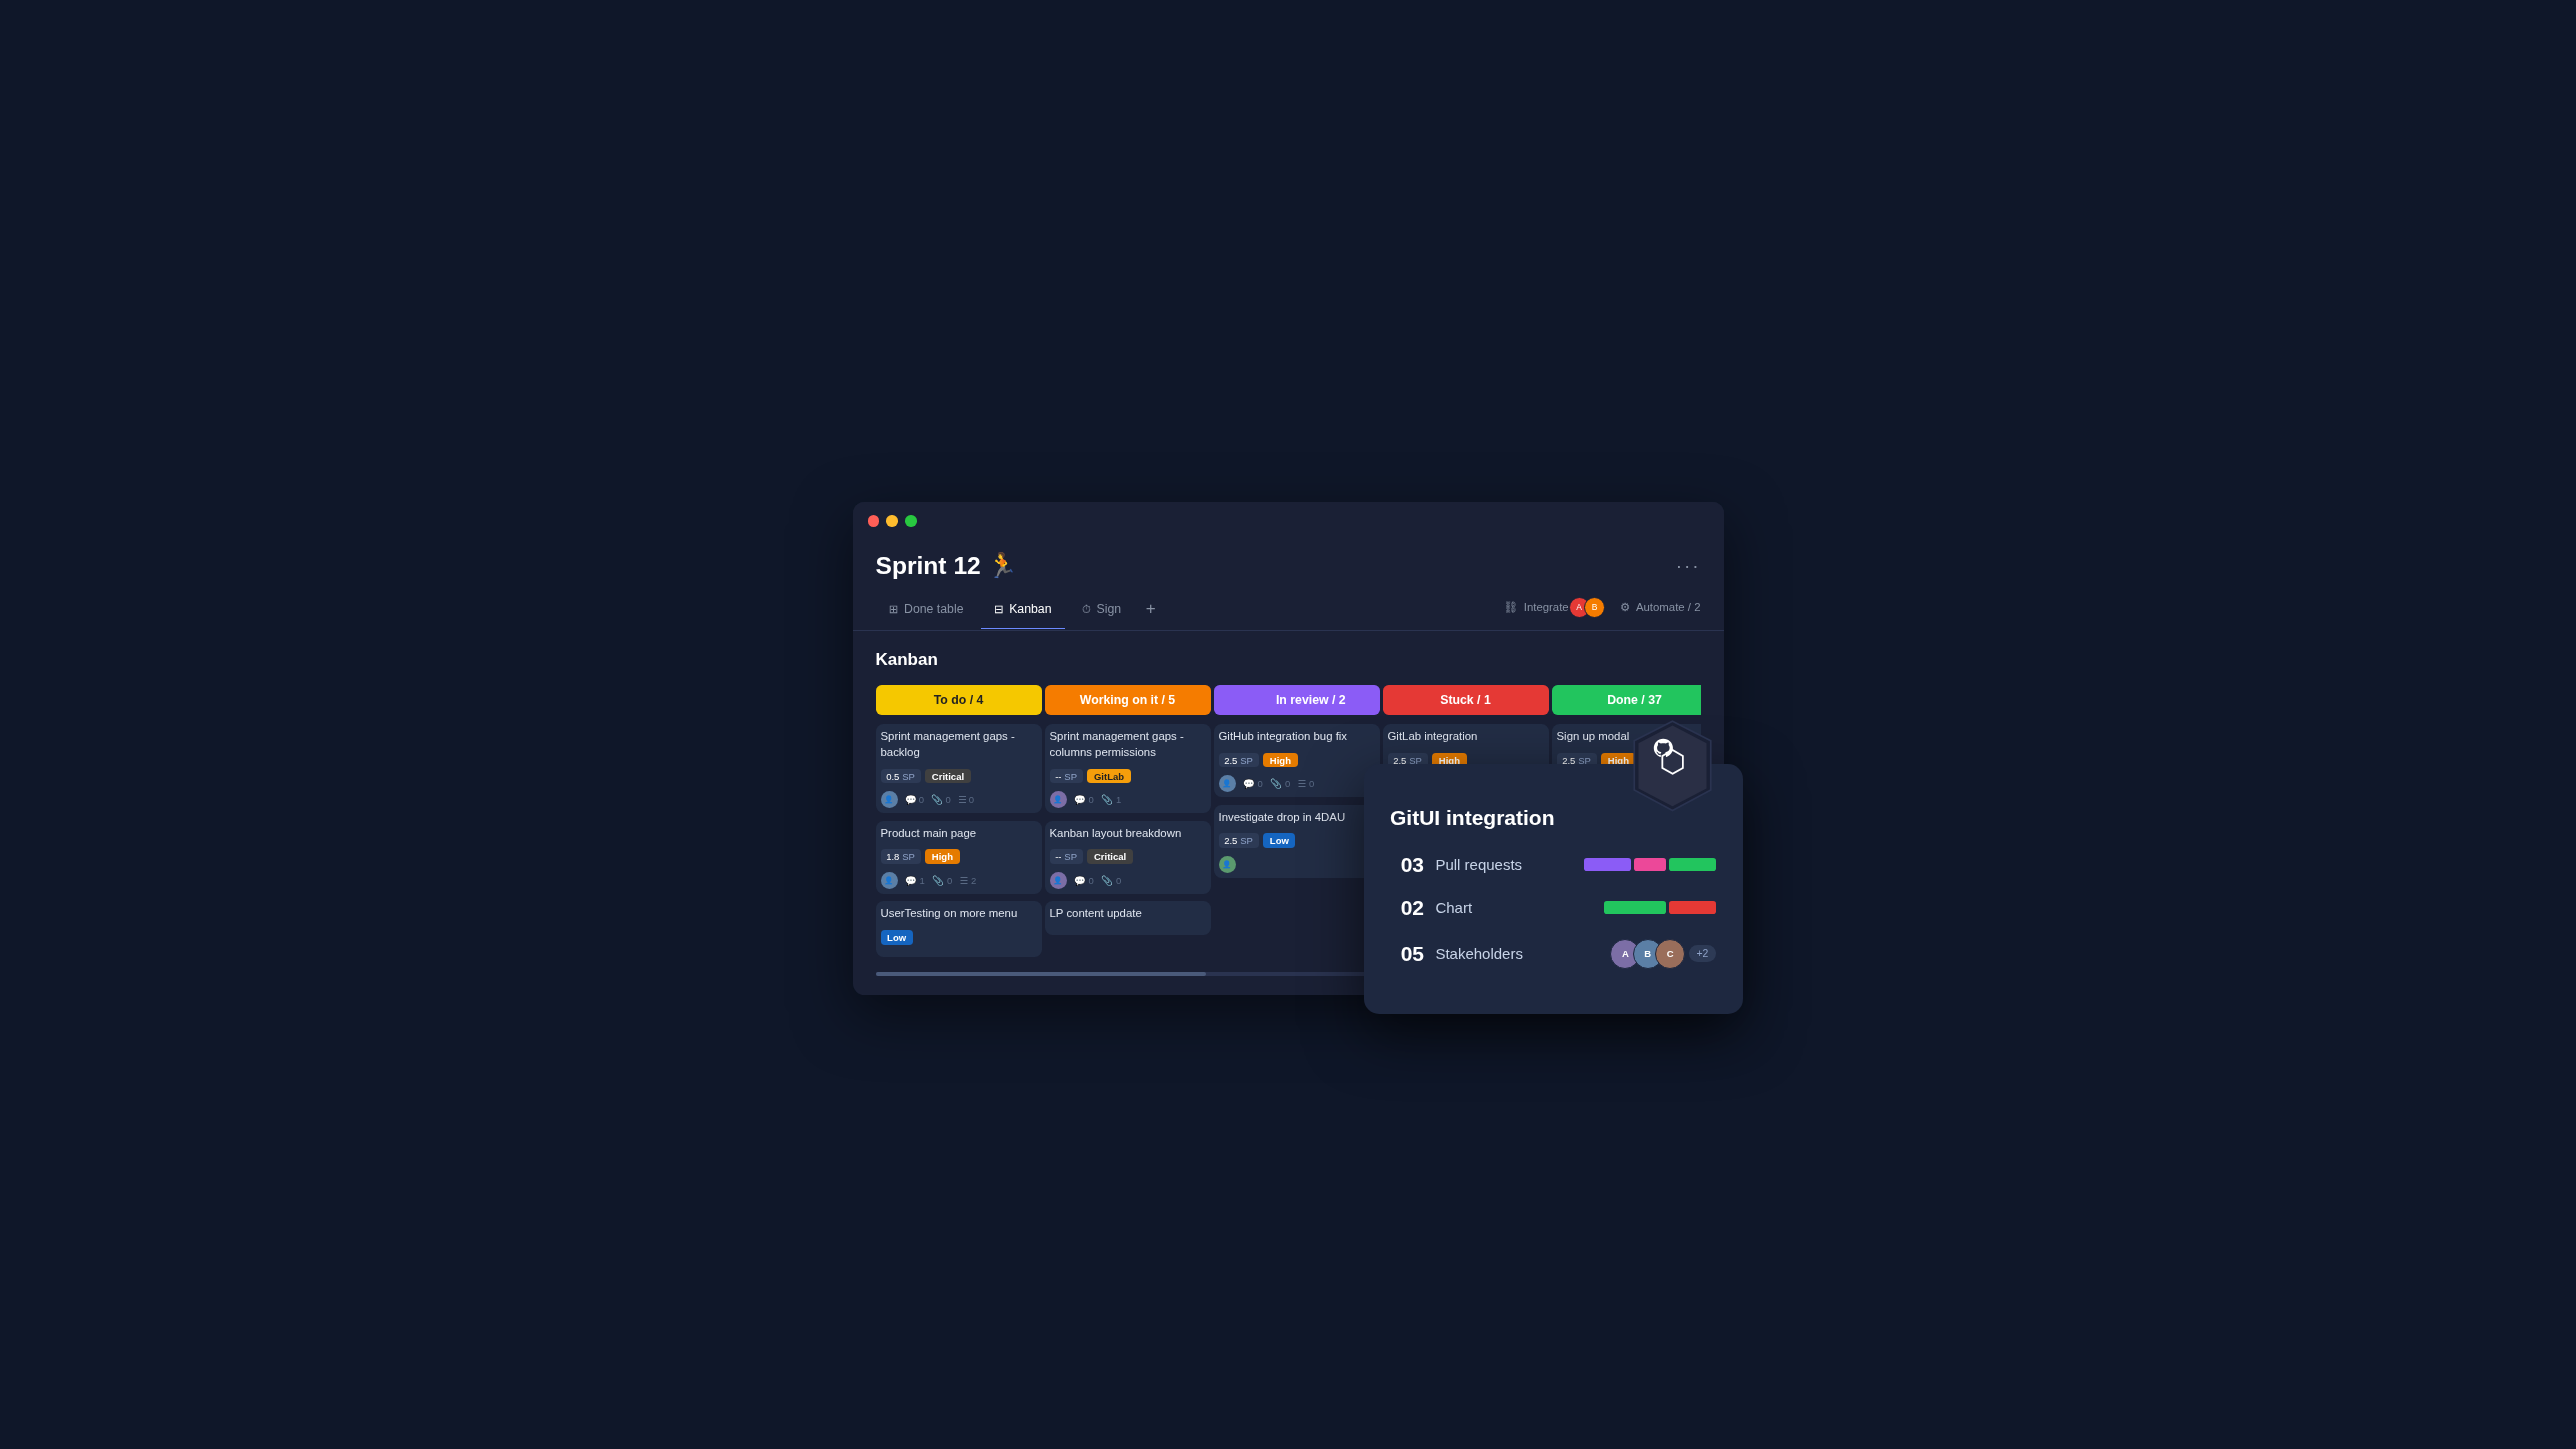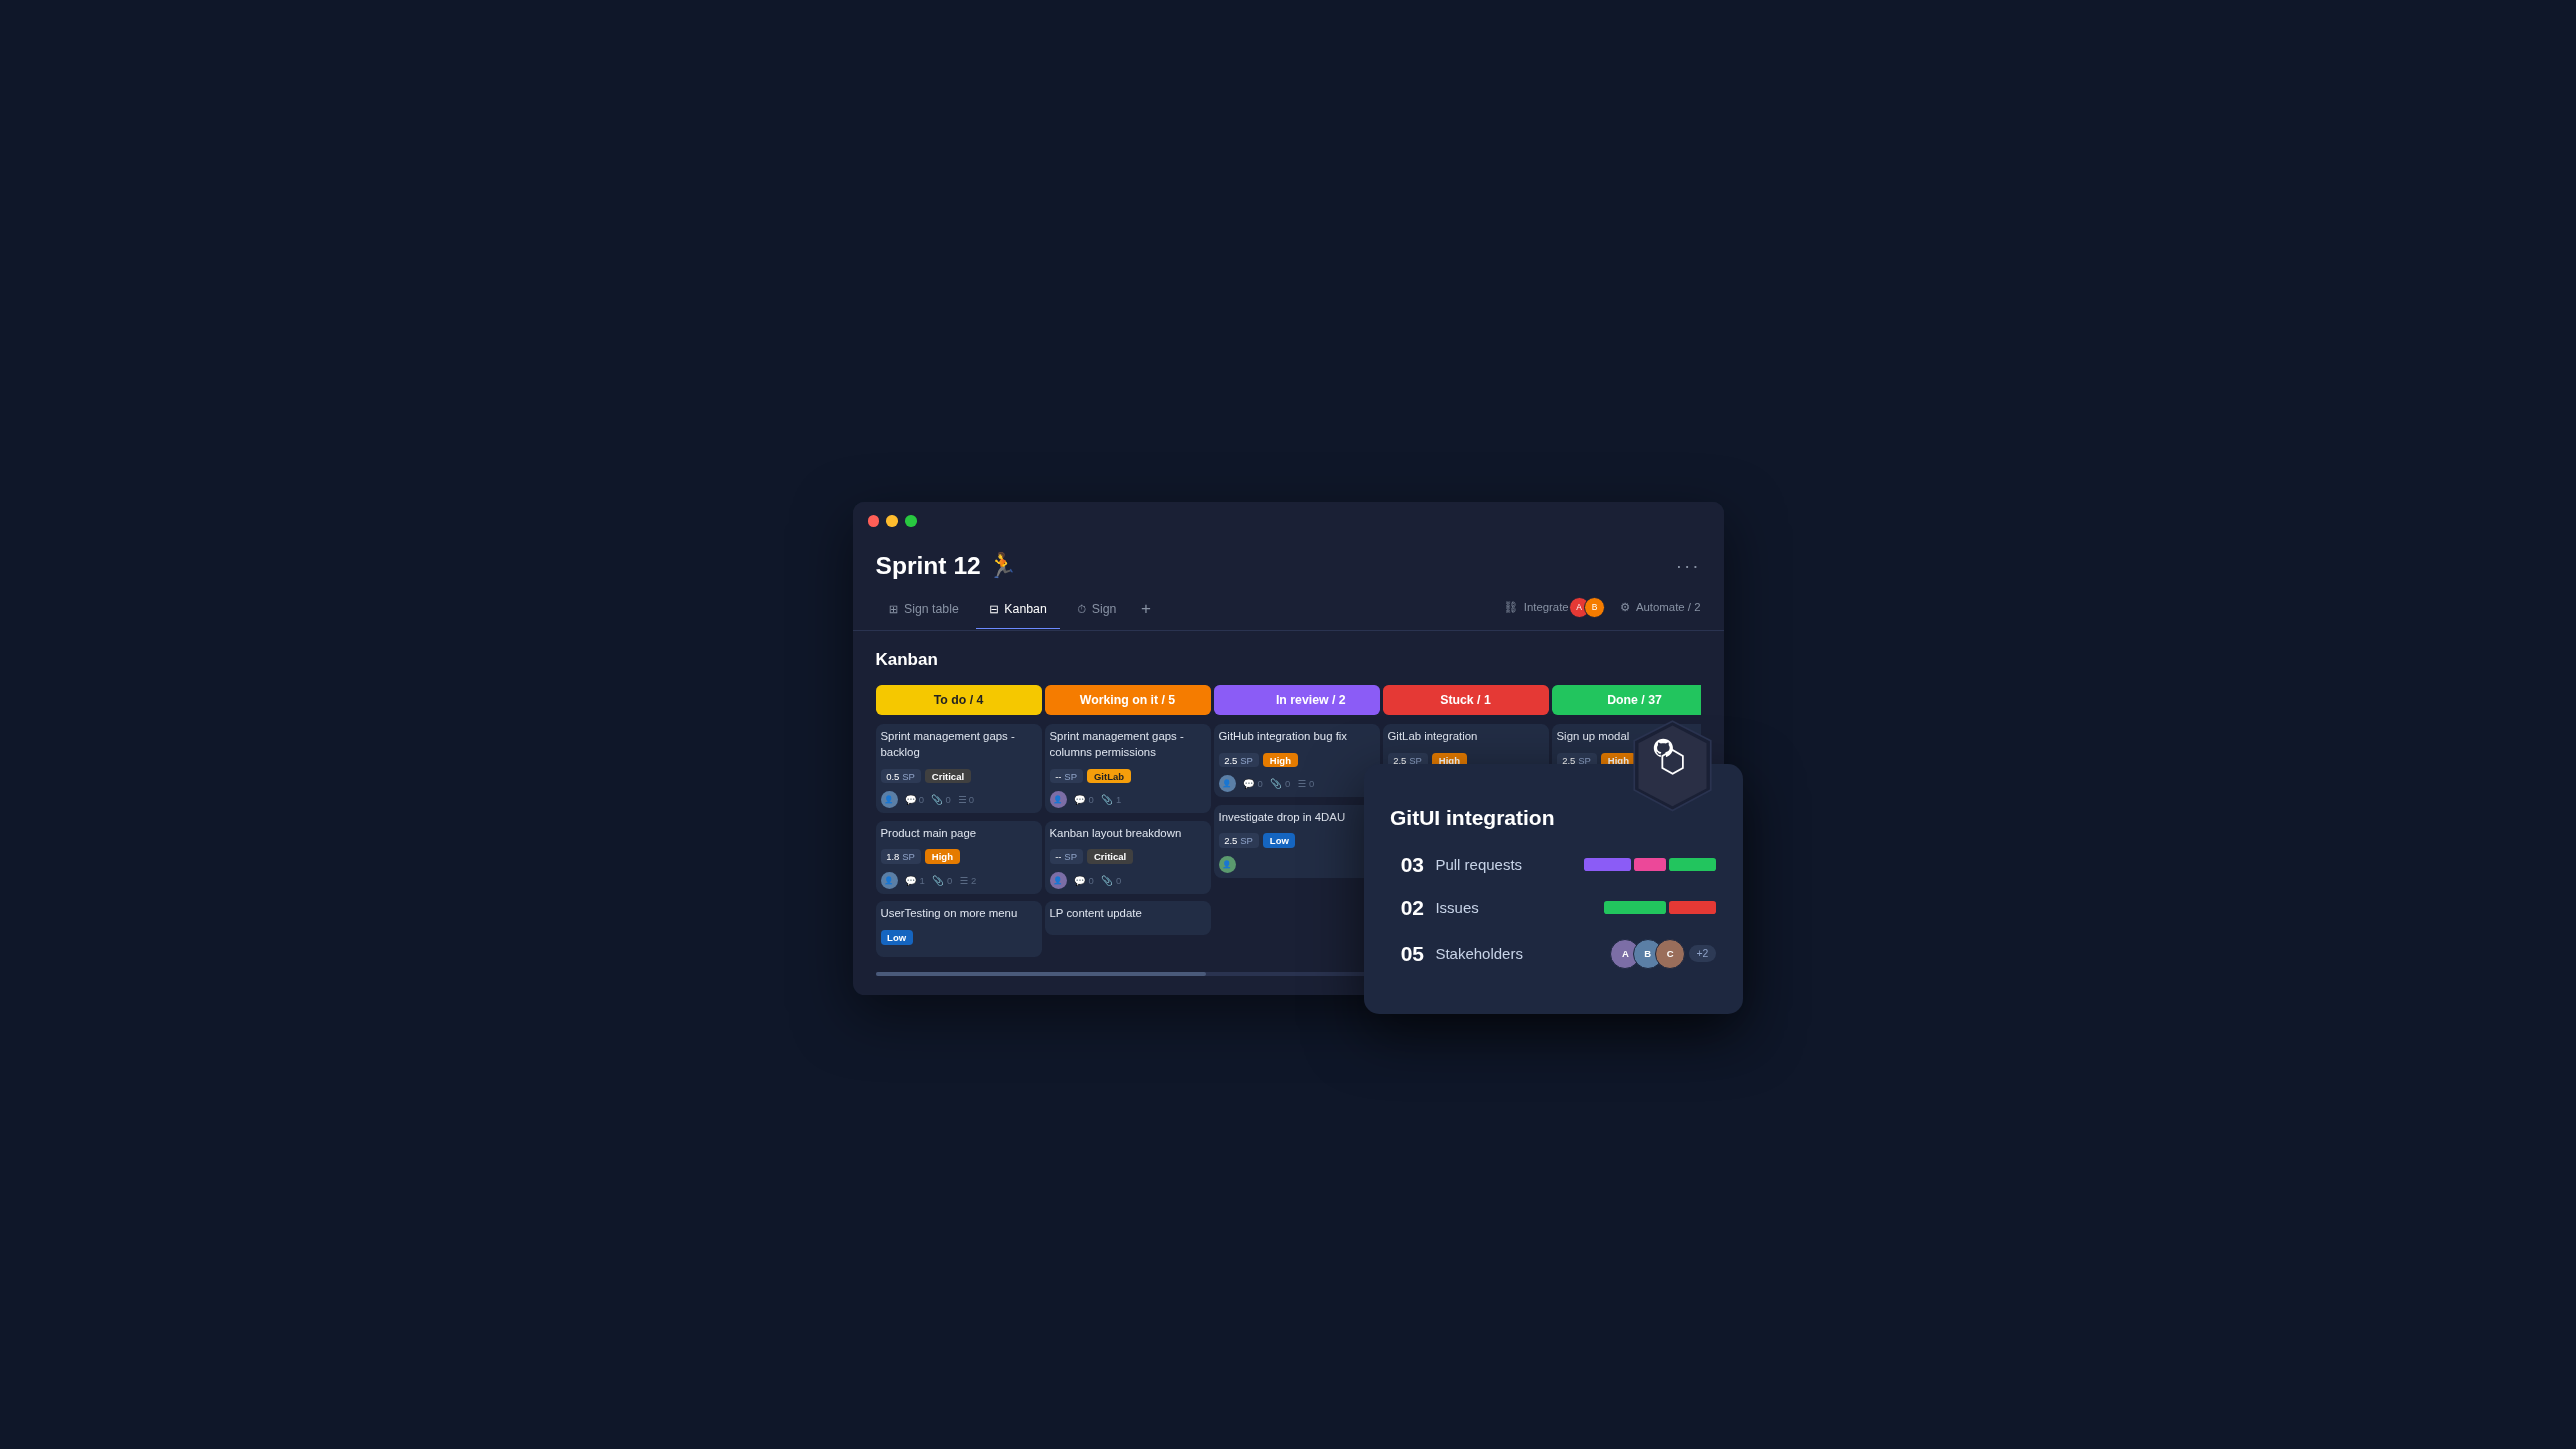--- a/index.html
+++ b/index.html
@@ -331,21 +331,21 @@
 
     <div class="page-header">
       <div class="page-title">Sprint 12 🏃</div>
       <div class="more-btn">···</div>
     </div>
 
     <div class="tabs-bar">
       <div class="tabs-left">
         <div class="tab">
           <span class="tab-icon">⊞</span>
-          <span>Sign table</span>
+          <span>Done table</span>
         </div>
         <div class="tab active">
           <span class="tab-icon">⊟</span>
           <span>Kanban</span>
         </div>
         <div class="tab">
           <span class="tab-icon">⏱</span>
           <span>Sign</span>
         </div>
         <div class="add-tab">+</div>
@@ -579,21 +579,21 @@
       <div class="gitui-label">Pull requests</div>
       <div class="bar-group">
         <div class="bar-seg" style="background:#8b5cf6; width:47px;"></div>
         <div class="bar-seg" style="background:#ec4899; width:32px;"></div>
         <div class="bar-seg" style="background:#22c55e; width:47px;"></div>
       </div>
     </div>
 
     <div class="gitui-row">
       <div class="gitui-num">02</div>
-      <div class="gitui-label">Issues</div>
+      <div class="gitui-label">Chart</div>
       <div class="bar-group">
         <div class="bar-seg" style="background:#22c55e; width:62px;"></div>
         <div class="bar-seg" style="background:#e53935; width:47px;"></div>
       </div>
     </div>
 
     <div class="gitui-row">
       <div class="gitui-num">05</div>
       <div class="gitui-label">Stakeholders</div>
       <div class="stakeholder-avatars">

